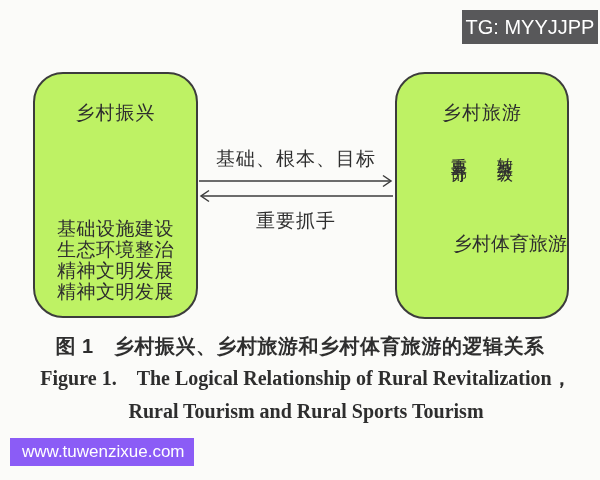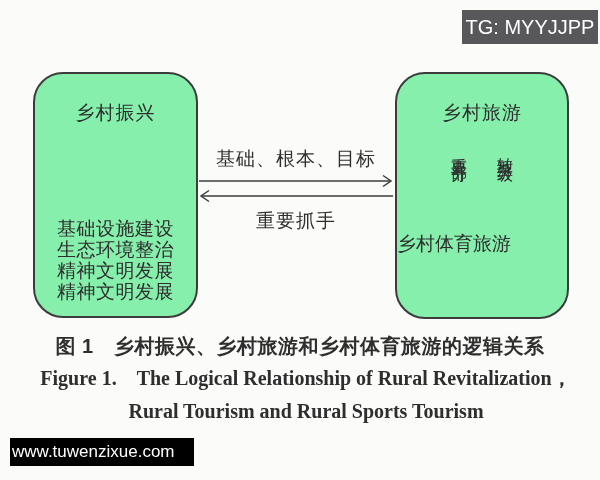--- a/index.html
+++ b/index.html
@@ -11,35 +11,35 @@
   
   .badge {
     position:absolute; left:462px; top:10px; width:136px; height:34px;
     background:#58585a; color:#ffffff;
     font-family:"Liberation Sans", sans-serif; font-size:20px;
     display:flex; align-items:center; justify-content:center;
   }
   
   .box {
     position:absolute; border:2px solid #3c3c3c; border-radius:30px;
-    background:#86efac; box-sizing:border-box;
+    background:#bef264; box-sizing:border-box;
   }
   .left-box  { left:33px;  top:72px; width:165px; height:246px; }
   .right-box { left:395px; top:72px; width:174px; height:247px; }
   .box-title {
     position:absolute; top:26px; left:0; width:100%;
     text-align:center; font-size:19px; letter-spacing:1px;
   }
   .left-box .box-items {
     position:absolute; top:144px; left:0; width:100%;
     text-align:center; font-size:19px; line-height:21px; letter-spacing:0.5px;
   }
   .right-box .subtitle {
     position:absolute; top:157px; left:0; width:100%;
-    text-align:left; font-size:19px;
+    text-align:right; font-size:19px;
   }
   .right-box .box-items {
     position:absolute; top:179px; left:0; width:100%;
     text-align:center; font-size:17px; line-height:18px; letter-spacing:1px;
   }
   .vlabel {
     position:absolute; writing-mode:vertical-rl; text-orientation:upright;
     font-size:16px; letter-spacing:3px; line-height:18px; top:71px;
   }
   .vlabel.vleft  { left:53px; }
@@ -60,23 +60,23 @@
     font-family:"Liberation Sans", sans-serif; font-weight:bold;
     font-size:20px; line-height:22px; margin:0 0 10px 0; letter-spacing:0.5px;
   }
   .cap-en {
     font-family:"Liberation Serif", serif; font-weight:bold;
     font-size:20px; line-height:22px; margin:0 0 11px 12px;
   }
   
   .watermark {
     position:absolute; left:10px; top:438px; width:184px; height:28px;
-    background:#000000; color:#ffffff; box-sizing:border-box;
+    background:#8b5cf6; color:#ffffff; box-sizing:border-box;
     font-family:"Liberation Sans", sans-serif; font-size:17px;
-    display:flex; align-items:center; padding-left:2px;
+    display:flex; align-items:center; padding-left:12px;
   }
 </style>
 </head>
 <body>
 
 <div class="page">
 
   <div class="badge">
     <span>TG: MYYJJPP</span>
   </div>

